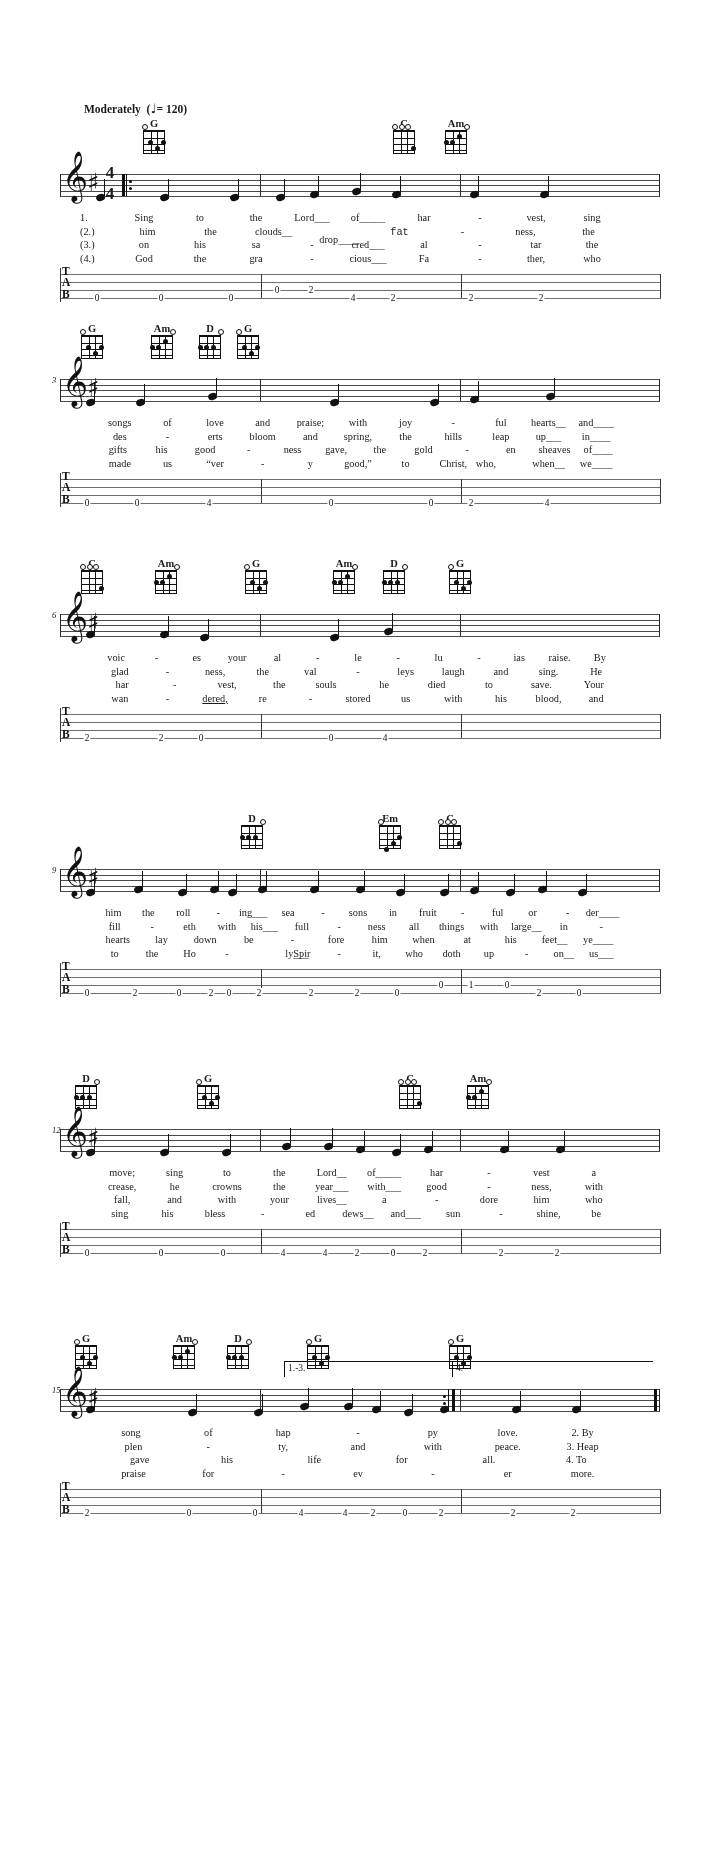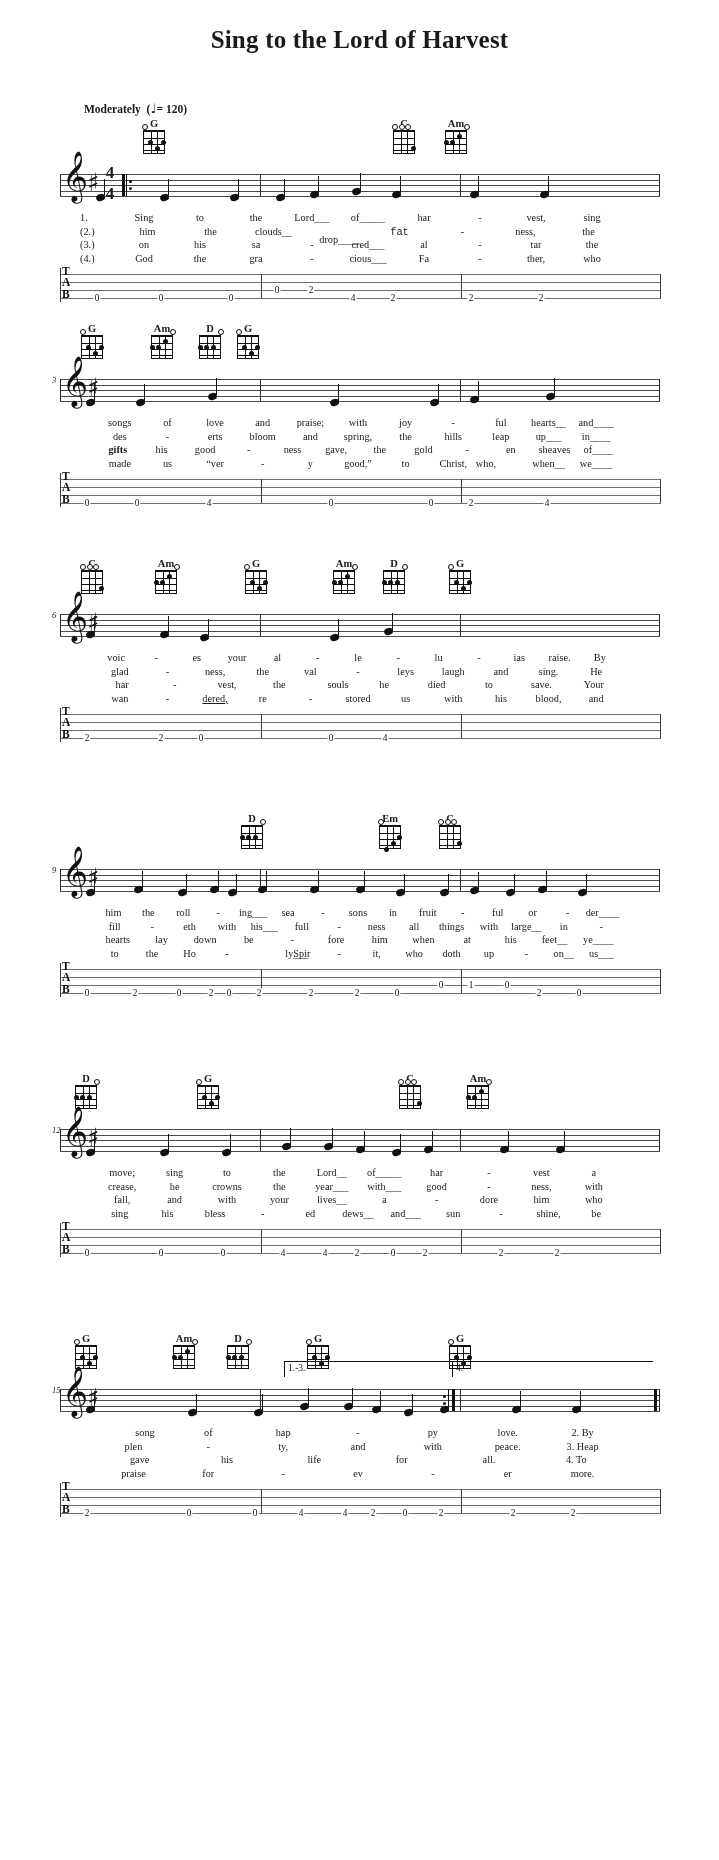--- a/index.html
+++ b/index.html
@@ -113,21 +113,20 @@
   .logo{position:absolute;left:0;bottom:12px;width:719px;text-align:center;
         font-size:22px;font-weight:bold;color:#cfcfcf;letter-spacing:-.3px;}
   .logo .mark{color:#f28ca0;font-size:22px;}
   .logo .spot{color:#cfcfcf;}
 </style>
 </head>
 <body>
 
 <div class="page">
 
-  <div class="title">Sing to the Lord of Harvest</div>
 
 
   <div class="tempo">
     <span>Moderately</span>
     <span>&nbsp;(</span><span class="note-gly">♩</span><span>= 120</span><span>)</span>
   </div>
 
   <div id="systems-host">
       <div class="system" style="top: 150px;">
         <div class="chords" style="top: -32px;">
@@ -396,21 +395,21 @@
             <span class="lyr" style="left: 202.727px;">bloom</span>
             <span class="lyr" style="left: 250.364px;">and</span>
             <span class="lyr" style="left: 298px;">spring,</span>
             <span class="lyr" style="left: 345.636px;">the</span>
             <span class="lyr" style="left: 393.273px;">hills</span>
             <span class="lyr" style="left: 440.909px;">leap</span>
             <span class="lyr" style="left: 488.545px;">up___</span>
             <span class="lyr" style="left: 536.182px;">in____</span>
           </div>
           <div class="lyr-line">
-            <span class="lyr" style="left: 57.8333px; font-weight: bold;">gifts</span>
+            <span class="lyr" style="left: 57.8333px;">gifts</span>
             <span class="lyr" style="left: 101.5px;">his</span>
             <span class="lyr" style="left: 145.167px;">good</span>
             <span class="lyr" style="left: 188.833px;">-</span>
             <span class="lyr" style="left: 232.5px;">ness</span>
             <span class="lyr" style="left: 276.167px;">gave,</span>
             <span class="lyr" style="left: 319.833px;">the</span>
             <span class="lyr" style="left: 363.5px;">gold</span>
             <span class="lyr" style="left: 407.167px;">-</span>
             <span class="lyr" style="left: 450.833px;">en</span>
             <span class="lyr" style="left: 494.5px;">sheaves</span>
@@ -590,21 +589,21 @@
             <span class="lyr" style="left: 393.273px;">laugh</span>
             <span class="lyr" style="left: 440.909px;">and</span>
             <span class="lyr" style="left: 488.545px;">sing.</span>
             <span class="lyr" style="left: 536.182px;">He</span>
           </div>
           <div class="lyr-line">
             <span class="lyr" style="left: 62.2px;">har</span>
             <span class="lyr" style="left: 114.6px;">-</span>
             <span class="lyr" style="left: 167px;">vest,</span>
             <span class="lyr" style="left: 219.4px;">the</span>
-            <span class="lyr" style="left: 278px;">souls</span>
+            <span class="lyr" style="left: 266px;">souls</span>
             <span class="lyr" style="left: 324.2px;">he</span>
             <span class="lyr" style="left: 376.6px;">died</span>
             <span class="lyr" style="left: 429px;">to</span>
             <span class="lyr" style="left: 481.4px;">save.</span>
             <span class="lyr" style="left: 533.8px;">Your</span>
           </div>
           <div class="lyr-line">
             <span class="lyr" style="left: 59.8182px;">wan</span>
             <span class="lyr" style="left: 107.455px;">-</span>
             <span class="lyr" style="left: 155.091px; text-decoration: underline;">dered,</span>
@@ -1103,21 +1102,21 @@
           <div class="stem" style="left: 520px; top: 11.8px; height: 17px;"></div>
         </div>
         <div class="volta" style="left: 284px; top: -4px; width: 168px;">
           <span>1.-3.</span>
         </div>
         <div class="volta" style="left: 452px; top: -4px; width: 200px;">
           <span>4.</span>
         </div>
         <div class="lyrics" style="top: 62px;">
           <div class="lyr-line">
-            <span class="lyr" style="left: 85px; text-align: center;">song</span>
+            <span class="lyr" style="left: 71px; text-align: center;">song</span>
             <span class="lyr" style="left: 148.286px;">of</span>
             <span class="lyr" style="left: 223.143px;">hap</span>
             <span class="lyr" style="left: 298px;">-</span>
             <span class="lyr" style="left: 372.857px;">py</span>
             <span class="lyr" style="left: 447.714px;">love.</span>
             <span class="lyr" style="left: 522.571px;">2.   By</span>
           </div>
           <div class="lyr-line">
             <span class="lyr" style="left: 73.4286px;">plen</span>
             <span class="lyr" style="left: 148.286px;">-</span>

